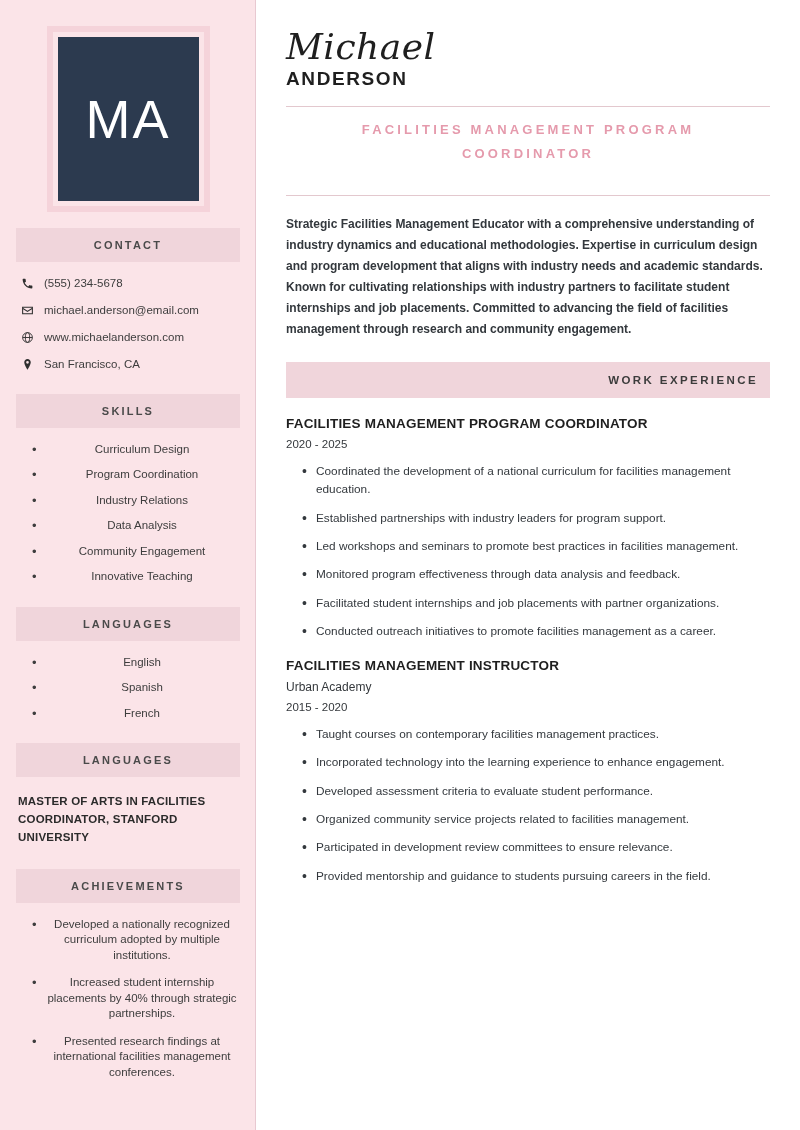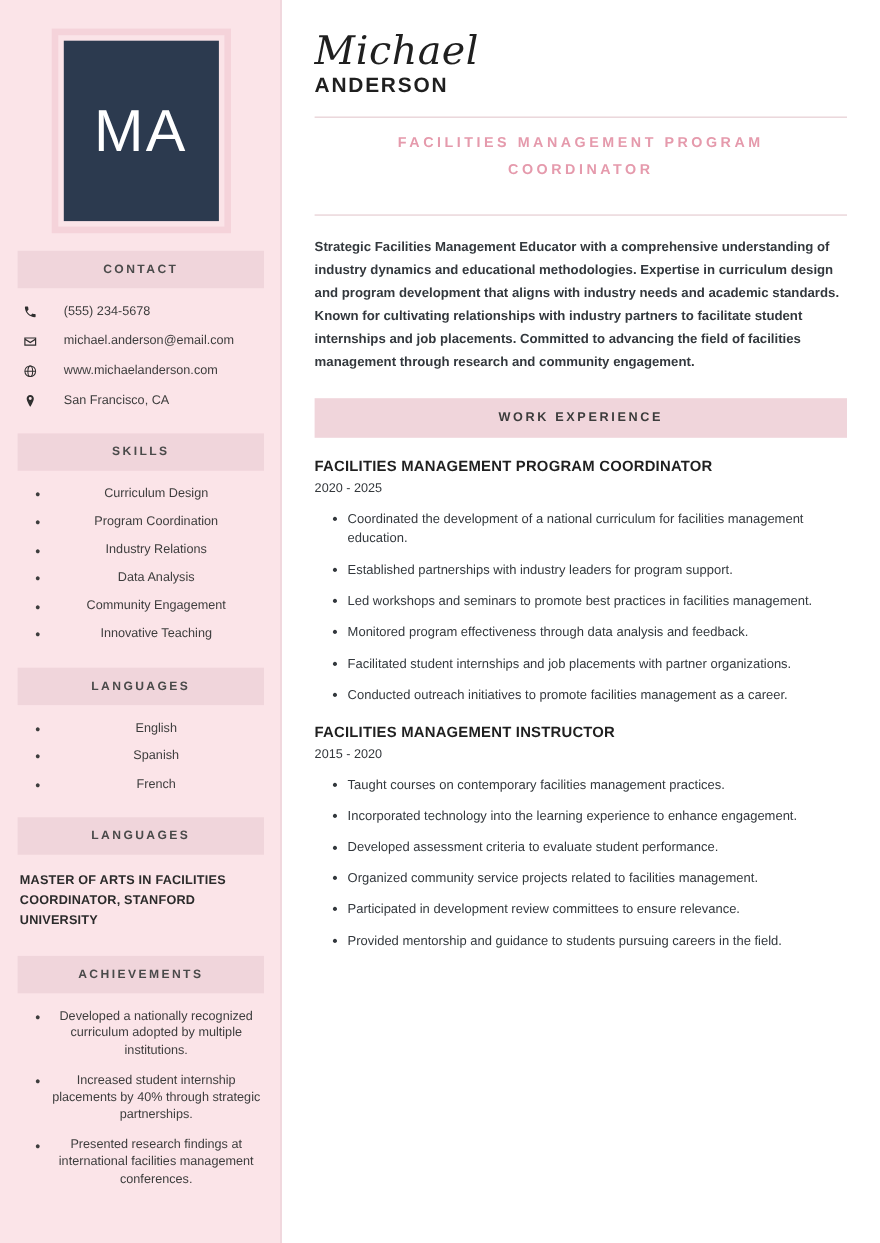--- a/index.html
+++ b/index.html
@@ -65,21 +65,21 @@
     letter-spacing: 2.2px;
     padding: 11px 4px;
     margin-top: 16px;
   }
   .side-head.tight { margin-top: 22px; }
 
   .contact-list { margin-top: 14px; padding-left: 4px; }
   .contact-row {
     display: flex;
     align-items: flex-start;
-    gap: 24px;
+    gap: 10px;
     font-size: 11.5px;
     color: #3d3d3d;
     margin-bottom: 12px;
     line-height: 1.3;
   }
   .contact-row .ico {
     width: 14px;
     min-width: 14px;
     display: flex;
     justify-content: center;
@@ -164,25 +164,25 @@
     color: #33383d;
     line-height: 1.75;
     margin-top: 18px;
     text-align: left;
     font-weight: bold;
   }
 
   .main-head {
     background: #f0d5db;
     color: #3c3c3c;
-    text-align: center;
+    text-align: right;
     font-size: 11.5px;
     font-weight: bold;
     letter-spacing: 2.4px;
-    padding: 12px 0;
+    padding: 12px 12px;
     margin-top: 22px;
   }
 
   .role {
     margin-top: 18px;
   }
   .role-title {
     font-size: 13.5px;
     font-weight: bold;
     color: #1f1f1f;
@@ -324,20 +324,21 @@
         <li>Established partnerships with industry leaders for program support.</li>
         <li>Led workshops and seminars to promote best practices in facilities management.</li>
         <li>Monitored program effectiveness through data analysis and feedback.</li>
         <li>Facilitated student internships and job placements with partner organizations.</li>
         <li>Conducted outreach initiatives to promote facilities management as a career.</li>
       </ul>
     </section>
 
     <section class="role">
       <div class="role-title">FACILITIES MANAGEMENT INSTRUCTOR</div>
+      <div class="role-org">Urban Academy</div>
       <div class="role-dates">2015 - 2020</div>
       <ul class="role-ul">
         <li>Taught courses on contemporary facilities management practices.</li>
         <li>Incorporated technology into the learning experience to enhance engagement.</li>
         <li>Developed assessment criteria to evaluate student performance.</li>
         <li>Organized community service projects related to facilities management.</li>
         <li>Participated in development review committees to ensure relevance.</li>
         <li>Provided mentorship and guidance to students pursuing careers in the field.</li>
       </ul>
     </section>

